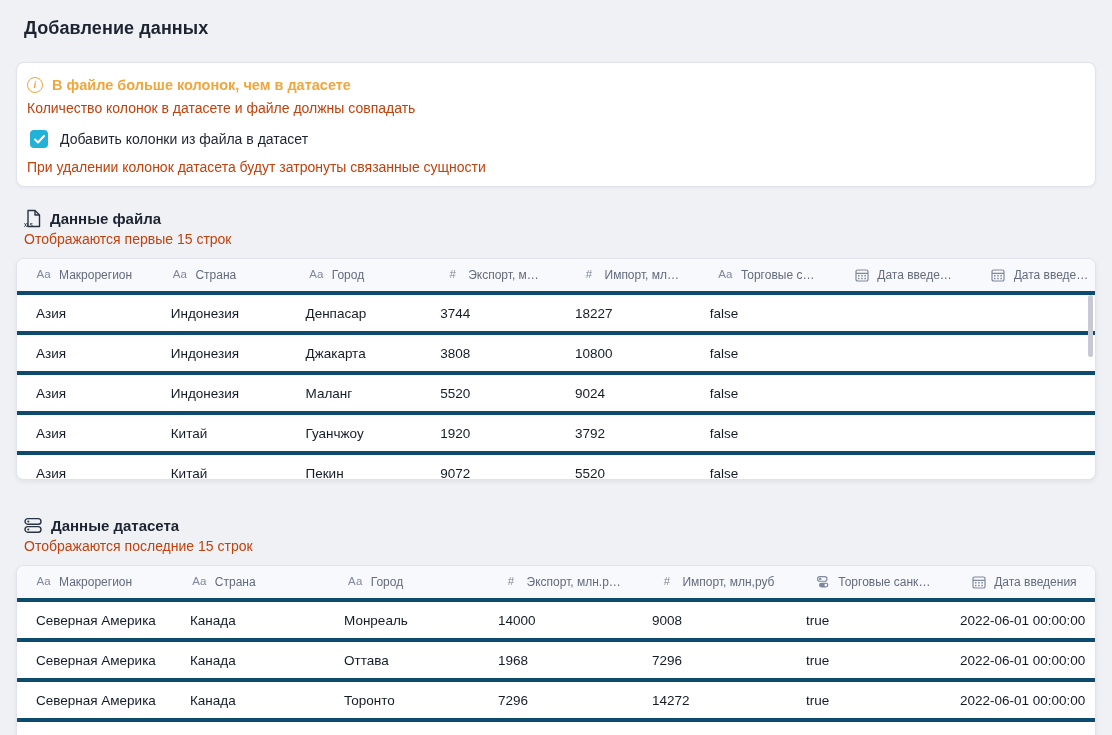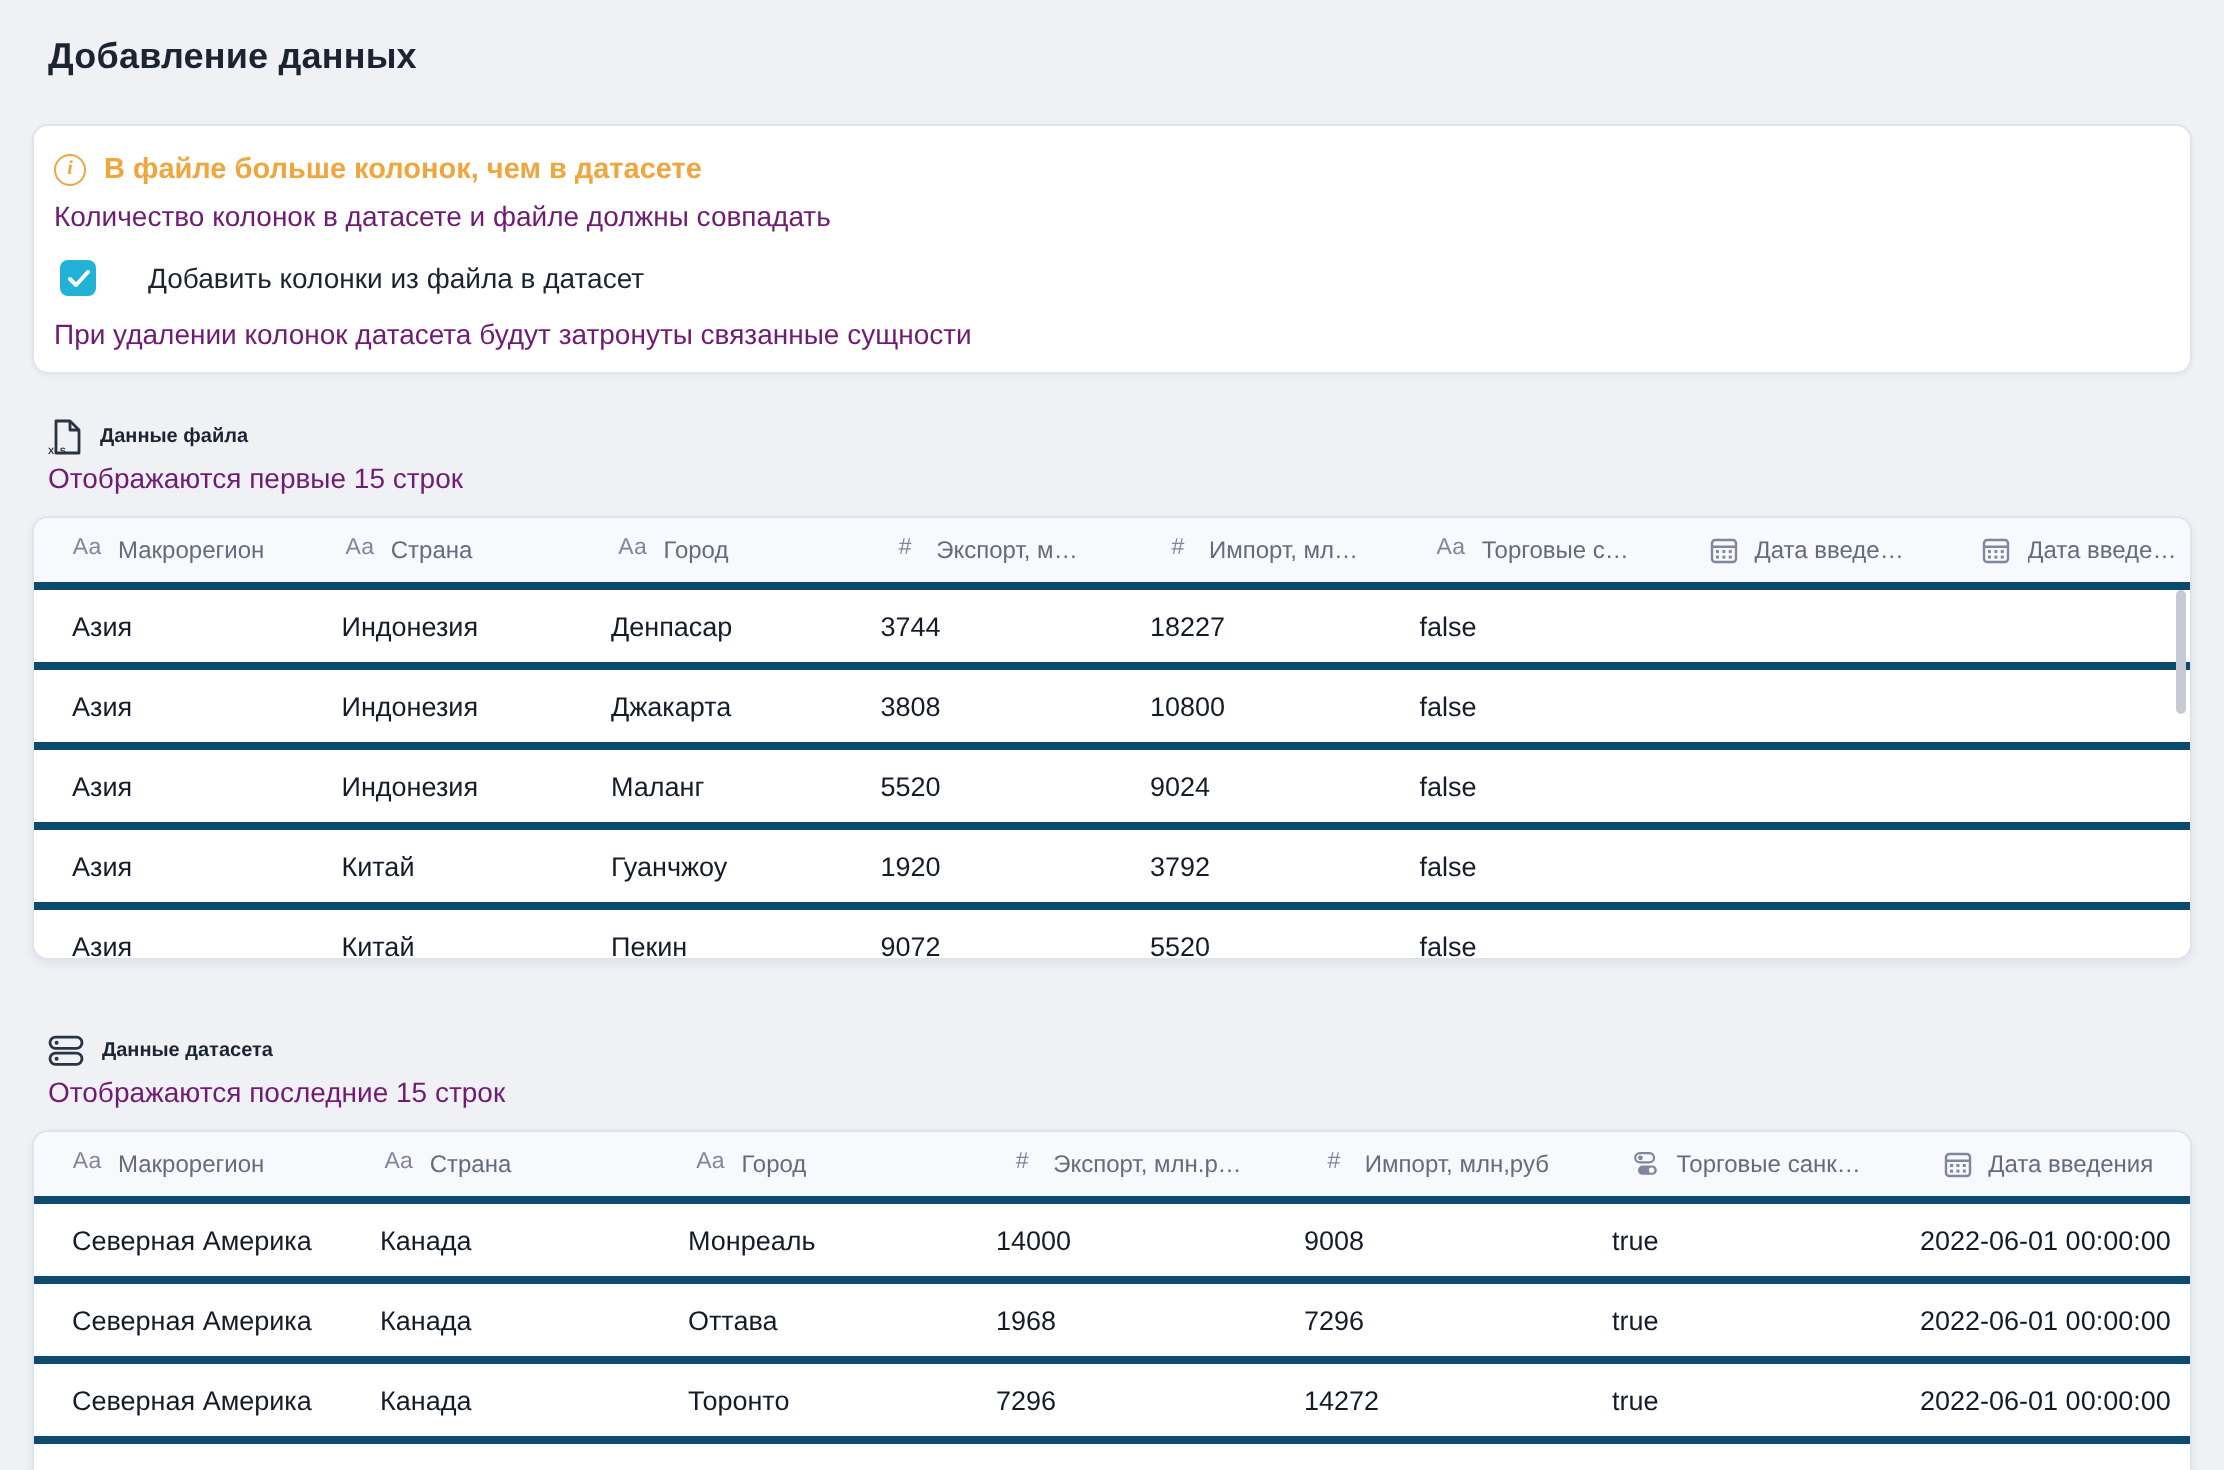--- a/index.html
+++ b/index.html
@@ -30,37 +30,37 @@
   .info-icon {
     width:16px; height:16px; flex:none;
     border:1.5px solid var(--accent_orange,#f0a63c);
     border-radius:50%;
     color:var(--accent_orange,#f0a63c);
     display:inline-flex; align-items:center; justify-content:center;
     font-family:"Liberation Serif", serif; font-style:italic; font-weight:bold;
     font-size:10px; line-height:1;
   }
   .warn-title { color:var(--accent_orange,#f0a63c); font-weight:bold; font-size:14.5px;text-align:center; }
-  .muted { color:#701a75; font-size:14px; line-height:17px; }
+  .muted { color:#c2410c; font-size:14px; line-height:17px; }
   .warn-sub { margin-top:6px; }
   .checkbox-row {
-    display:flex; align-items:center; gap:26px;
+    display:flex; align-items:center; gap:12px;
     margin:10px 0 0 3px; height:24px; font-size:14px; cursor:pointer;
   }
   .checkbox {
     width:18px; height:18px; flex:none; border-radius:4px;
     background:var(--checkbox_cyan,#23b2d7);
     display:inline-flex; align-items:center; justify-content:center;
   }
   .warn-note { margin-top:8px; }
 
   
   .sec-head { display:flex; align-items:center; gap:9px; margin-left:8px; height:22px; }
   .sec-icon { display:inline-flex; color:#2a3342; flex:none; }
-  .sec-title { font-size:10px; font-weight:bold; }
+  .sec-title { font-size:15px; font-weight:bold; }
   .sec-sub { margin:2px 0 10px 8px; }
 
   
   .table-card { position:relative; overflow:hidden; box-shadow:0 2px 5px rgba(25,35,60,.07); }
   .file-table { height:222px; margin-bottom:34px; }
   .ds-table { min-height:194px; }
   .trow {
     display:grid; height:40px; align-items:center;
     border-top:4px solid #0c4a6e; background:#fff;
   }

